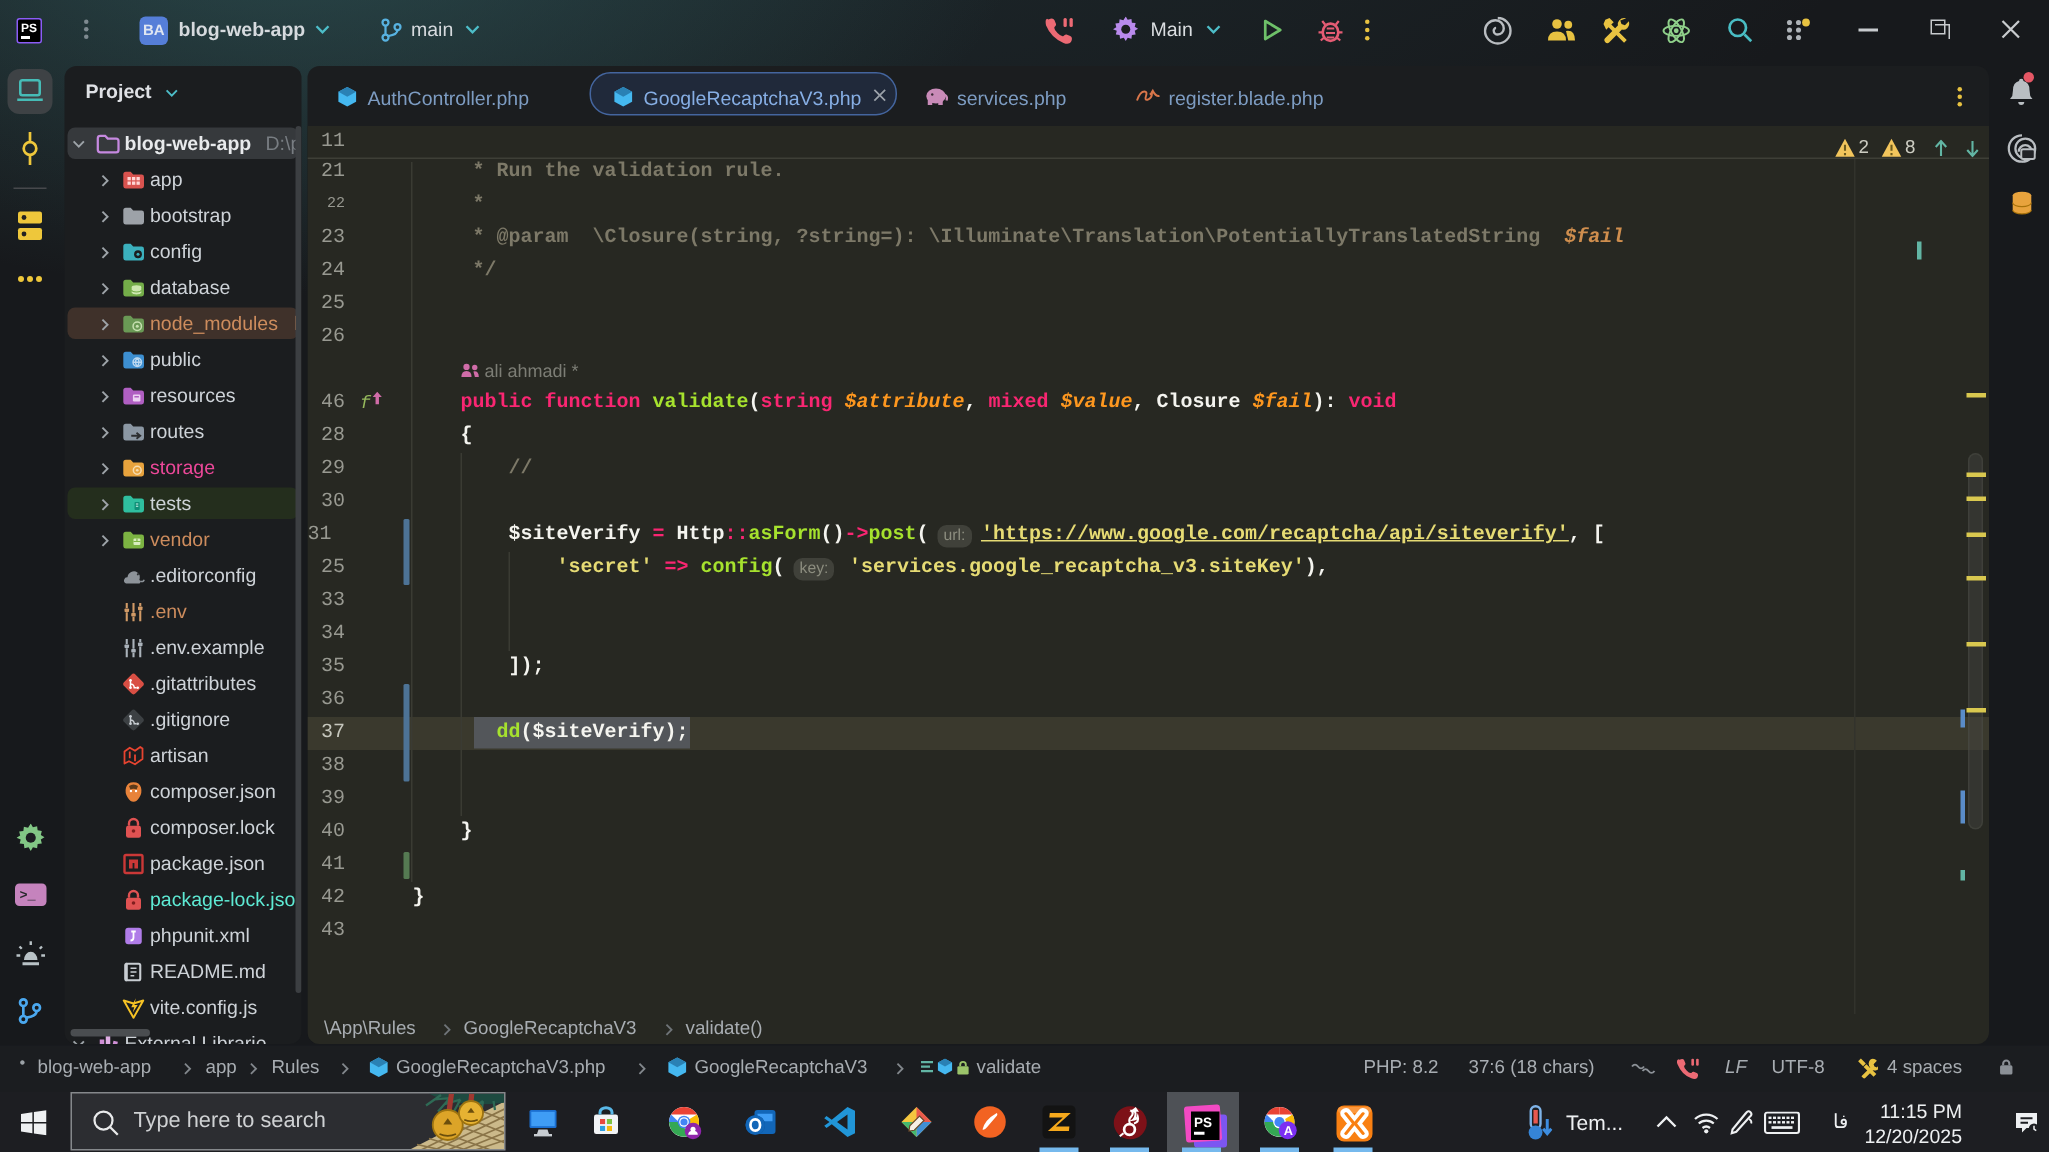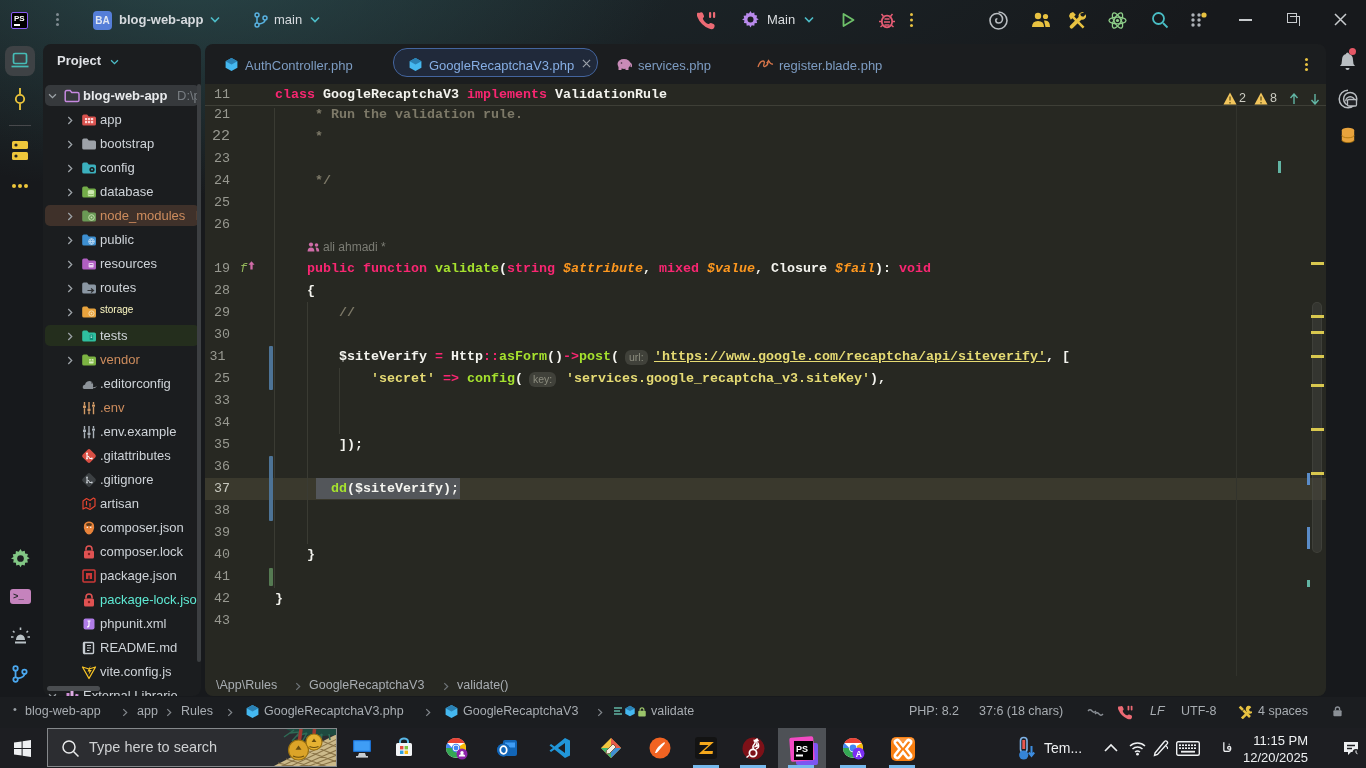--- a/index.html
+++ b/index.html
@@ -248,21 +248,21 @@
 <svg class="abs" style="left:24px;top:263.5px;" width="6" height="9" viewBox="0 0 7 10">
           <path d="M1.5 1 L5.5 5 L1.5 9" stroke="#9da3a8" stroke-width="1.5" fill="none"></path>
         </svg>
 <div class="abs" style="left:38px;top:260px;">
           <svg width="16" height="16" viewBox="0 0 16 16">
             <path d="M1.2 4.2 q0-1.7 1.7-1.7 h3.2 l1.7 1.9 h5.6 q1.6 0 1.6 1.6 v6 q0 1.6-1.6 1.6 h-10.5 q-1.7 0-1.7-1.7z" fill="#e8a33d"></path>
             <circle cx="10.5" cy="9.5" r="2.6" fill="none" stroke="#f7ddb0" stroke-width="1"></circle>
             <circle cx="10.5" cy="9.5" r=".9" fill="#f7ddb0"></circle>
           </svg>
         </div>
-<div class="abs" style="left:57px;top:260px;color:#fef9c3;font-size:10px;font-weight:normal;white-space:nowrap;">storage</div>
+<div class="abs" style="left:57px;top:260px;color:#ec4899;font-size:13px;font-weight:normal;white-space:nowrap;">storage</div>
 <div class="abs" style="left:2px;top:281px;width:154px;height:21px;background:#242e1d;border-radius:5px;"></div>
 <svg class="abs" style="left:24px;top:287.5px;" width="6" height="9" viewBox="0 0 7 10">
           <path d="M1.5 1 L5.5 5 L1.5 9" stroke="#9da3a8" stroke-width="1.5" fill="none"></path>
         </svg>
 <div class="abs" style="left:38px;top:284px;">
           <svg width="16" height="16" viewBox="0 0 16 16">
             <path d="M1.2 4.2 q0-1.7 1.7-1.7 h3.2 l1.7 1.9 h5.6 q1.6 0 1.6 1.6 v6 q0 1.6-1.6 1.6 h-10.5 q-1.7 0-1.7-1.7z" fill="#2fbf9f"></path>
             <rect x="8.7" y="6.6" width="3.4" height="5.4" rx=".6" fill="#0f8f78"></rect>
             <path d="M9.6 8 h1.6 M9.6 9.5 h1.6" stroke="#d2f5ec" stroke-width=".8"></path>
           </svg>
@@ -444,46 +444,47 @@
 <div class="abs" style="left:111px;top:434px;width:144px;height:21px;background:#53565a;"></div>
 <div class="abs" style="left:69px;top:64px;width:1px;height:480px;background:#3a3b33;"></div>
 <div class="abs" style="left:102px;top:258px;width:1px;height:242px;background:#3a3b33;"></div>
 <div class="abs" style="left:134px;top:324px;width:1px;height:66px;background:#3a3b33;"></div>
 <div class="abs" style="left:1031px;top:40px;width:1px;height:592px;background:#32332c;"></div>
 <div class="abs" style="left:64px;top:302px;width:4px;height:44px;background:#4d7396;border-radius:1px;"></div>
 <div class="abs" style="left:64px;top:412px;width:4px;height:65px;background:#4d7396;border-radius:1px;"></div>
 <div class="abs" style="left:64px;top:524px;width:4px;height:18px;background:#557a52;border-radius:1px;"></div>
 <pre class="abs" style="left:0px;top:60px;width:25px;text-align:right;color:#989991;font-size:13.33px;">21</pre>
 <pre class="abs" style="left:70.0px;top:60px;height:22px;font-weight:bold;"><span style="color:#7d7968;">     * Run the validation rule.</span></pre>
-<pre class="abs" style="left:0px;top:82px;width:25px;text-align:right;color:#989991;font-size:15px;">22</pre>
+<pre class="abs" style="left:0px;top:82px;width:25px;text-align:right;color:#989991;font-size:10px;">22</pre>
 <pre class="abs" style="left:70.0px;top:82px;height:22px;font-weight:bold;"><span style="color:#7d7968;">     *</span></pre>
 <pre class="abs" style="left:0px;top:104px;width:25px;text-align:right;color:#989991;font-size:13.33px;">23</pre>
+<pre class="abs" style="left:70.0px;top:104px;height:22px;font-weight:bold;"><span style="color:#7d7968;">     * @param  \Closure(string, ?string=): \Illuminate\Translation\PotentiallyTranslatedString  </span><span style="color:#cf8e4e;font-style:italic;">$fail</span></pre>
 <pre class="abs" style="left:0px;top:126px;width:25px;text-align:right;color:#989991;font-size:13.33px;">24</pre>
 <pre class="abs" style="left:70.0px;top:126px;height:22px;font-weight:bold;"><span style="color:#7d7968;">     */</span></pre>
 <pre class="abs" style="left:0px;top:148px;width:25px;text-align:right;color:#989991;font-size:13.33px;">25</pre>
 <pre class="abs" style="left:0px;top:170px;width:25px;text-align:right;color:#989991;font-size:13.33px;">26</pre>
 <svg class="abs" style="left:102px;top:198px;" width="13" height="10" viewBox="0 0 13 10">
           <circle cx="4" cy="2.6" r="2.1" fill="#d06ca8"></circle>
           <path d="M.6 9.4 q0-4 3.4-4 q3.4 0 3.4 4z" fill="#d06ca8"></path>
           <circle cx="9.5" cy="3" r="1.8" fill="#d06ca8"></circle>
           <path d="M8.6 5.6 q3.6-.6 3.6 3.8 h-2.6" fill="#d06ca8"></path>
         </svg>
 <div class="abs" style="left:118px;top:196px;color:#7c7d75;font-size:12px;font-family:'Liberation Sans',sans-serif;">ali ahmadi *</div>
-<pre class="abs" style="left:0px;top:214px;width:25px;text-align:right;color:#989991;font-size:13.33px;">19</pre>
+<pre class="abs" style="left:0px;top:214px;width:25px;text-align:right;color:#989991;font-size:13.33px;">46</pre>
 <div class="abs" style="left:35px;top:218px;color:#95b85c;font-size:12px;font-style:italic;font-family:'Liberation Mono',monospace;">f</div>
 <svg class="abs" style="left:43px;top:217px;" width="7" height="9" viewBox="0 0 8 10">
           <path d="M4 0 L7.5 4 H5.3 V9.5 H2.7 V4 H.5z" fill="#d06ca8"></path>
         </svg>
 <pre class="abs" style="left:70.0px;top:214px;height:22px;font-weight:bold;"><span style="color:#f4f4ef;">    </span><span style="color:#f92672;">public function </span><span style="color:#a6e22e;">validate</span><span style="color:#f4f4ef;">(</span><span style="color:#f92672;">string </span><span style="color:#fd971f;font-style:italic;">$attribute</span><span style="color:#f4f4ef;">, </span><span style="color:#f92672;">mixed </span><span style="color:#fd971f;font-style:italic;">$value</span><span style="color:#f4f4ef;">, Closure </span><span style="color:#fd971f;font-style:italic;">$fail</span><span style="color:#f4f4ef;">): </span><span style="color:#f92672;">void</span></pre>
 <pre class="abs" style="left:0px;top:236px;width:25px;text-align:right;color:#989991;font-size:13.33px;">28</pre>
 <pre class="abs" style="left:70.0px;top:236px;height:22px;font-weight:bold;"><span style="color:#f4f4ef;">    {</span></pre>
 <pre class="abs" style="left:0px;top:258px;width:25px;text-align:right;color:#989991;font-size:13.33px;">29</pre>
 <pre class="abs" style="left:70.0px;top:258px;height:22px;font-weight:bold;"><span style="color:#7d7968;">        //</span></pre>
 <pre class="abs" style="left:0px;top:280px;width:25px;text-align:right;color:#989991;font-size:13.33px;">30</pre>
-<pre class="abs" style="left:0px;top:302px;width:25px;text-align:center;color:#989991;font-size:13.33px;">31</pre>
+<pre class="abs" style="left:0px;top:302px;width:25px;text-align:left;color:#989991;font-size:13.33px;">31</pre>
 <pre class="abs" style="left:70.0px;top:302px;height:22px;font-weight:bold;"><span style="color:#f4f4ef;">        </span><span style="color:#f4f4ef;">$siteVerify </span><span style="color:#f92672;">= </span><span style="color:#f4f4ef;">Http</span><span style="color:#f92672;">::</span><span style="color:#a6e22e;">asForm</span><span style="color:#f4f4ef;">()</span><span style="color:#f92672;">-&gt;</span><span style="color:#a6e22e;">post</span><span style="color:#f4f4ef;">(</span><span style="display:inline-block;width:35px;"></span><span style="color:#e6db74;text-decoration:underline;">'https://www.google.com/recaptcha/api/siteverify'</span><span style="color:#f4f4ef;">, [</span></pre>
 <div class="abs" style="left:420px;top:306px;height:15px;background:#40413a;border-radius:6px;color:#8c8d7f;font-size:10.5px;line-height:15px;padding:0 4px;font-family:'Liberation Sans',sans-serif;">url:</div>
 <pre class="abs" style="left:0px;top:324px;width:25px;text-align:right;color:#989991;font-size:13.33px;">25</pre>
 <pre class="abs" style="left:70.0px;top:324px;height:22px;font-weight:bold;"><span style="color:#f4f4ef;">            </span><span style="color:#e6db74;">'secret' </span><span style="color:#f92672;">=&gt; </span><span style="color:#a6e22e;">config</span><span style="color:#f4f4ef;">(</span><span style="display:inline-block;width:43px;"></span><span style="color:#e6db74;">'services.google_recaptcha_v3.siteKey'</span><span style="color:#f4f4ef;">),</span></pre>
 <div class="abs" style="left:324px;top:328px;height:15px;background:#40413a;border-radius:6px;color:#8c8d7f;font-size:10.5px;line-height:15px;padding:0 4px;font-family:'Liberation Sans',sans-serif;">key:</div>
 <pre class="abs" style="left:0px;top:346px;width:25px;text-align:right;color:#989991;font-size:13.33px;">33</pre>
 <pre class="abs" style="left:0px;top:368px;width:25px;text-align:right;color:#989991;font-size:13.33px;">34</pre>
 <pre class="abs" style="left:0px;top:390px;width:25px;text-align:right;color:#989991;font-size:13.33px;">35</pre>
 <pre class="abs" style="left:70.0px;top:390px;height:22px;font-weight:bold;"><span style="color:#f4f4ef;">        ]);</span></pre>
 <pre class="abs" style="left:0px;top:412px;width:25px;text-align:right;color:#989991;font-size:13.33px;">36</pre>
@@ -492,21 +493,20 @@
 <pre class="abs" style="left:0px;top:456px;width:25px;text-align:right;color:#989991;font-size:13.33px;">38</pre>
 <pre class="abs" style="left:0px;top:478px;width:25px;text-align:right;color:#989991;font-size:13.33px;">39</pre>
 <pre class="abs" style="left:0px;top:500px;width:25px;text-align:right;color:#989991;font-size:13.33px;">40</pre>
 <pre class="abs" style="left:70.0px;top:500px;height:22px;font-weight:bold;"><span style="color:#f4f4ef;">    }</span></pre>
 <pre class="abs" style="left:0px;top:522px;width:25px;text-align:right;color:#989991;font-size:13.33px;">41</pre>
 <pre class="abs" style="left:0px;top:544px;width:25px;text-align:right;color:#989991;font-size:13.33px;">42</pre>
 <pre class="abs" style="left:70.0px;top:544px;height:22px;font-weight:bold;"><span style="color:#f4f4ef;">}</span></pre>
 <pre class="abs" style="left:0px;top:566px;width:25px;text-align:right;color:#989991;font-size:13.33px;">43</pre>
 <div class="abs" style="left:0;top:40px;width:1121px;height:22px;background:#272822;border-bottom:1px solid #3e3f37;"></div>
 <pre class="abs" style="left:0px;top:40px;width:25px;text-align:right;color:#989991;">11</pre>
-<pre class="abs" style="left:70.0px;top:40px;font-weight:bold;"><span style="color:#f92672;">class </span><span style="color:#f4f4ef;">GoogleRecaptchaV3 </span><span style="color:#f92672;">implements </span><span style="color:#f4f4ef;">ValidationRule</span></pre>
 <svg class="abs" style="left:1018px;top:48px;" width="14" height="13" viewBox="0 0 14 13">
           <path d="M7 .5 L13.5 12.5 H.5z" fill="#f2c55c"></path>
           <path d="M7 4.5 v4 M7 10 v1.5" stroke="#6b5a1e" stroke-width="1.4"></path>
         </svg>
 <div class="abs" style="left:1034px;top:47px;color:#ccccc2;font-size:12.5px;">2</div>
 <svg class="abs" style="left:1049px;top:48px;" width="14" height="13" viewBox="0 0 14 13">
           <path d="M7 .5 L13.5 12.5 H.5z" fill="#f2c55c"></path>
           <path d="M7 4.5 v4 M7 10 v1.5" stroke="#6b5a1e" stroke-width="1.4"></path>
         </svg>
 <div class="abs" style="left:1065px;top:47px;color:#ccccc2;font-size:12.5px;">8</div>

